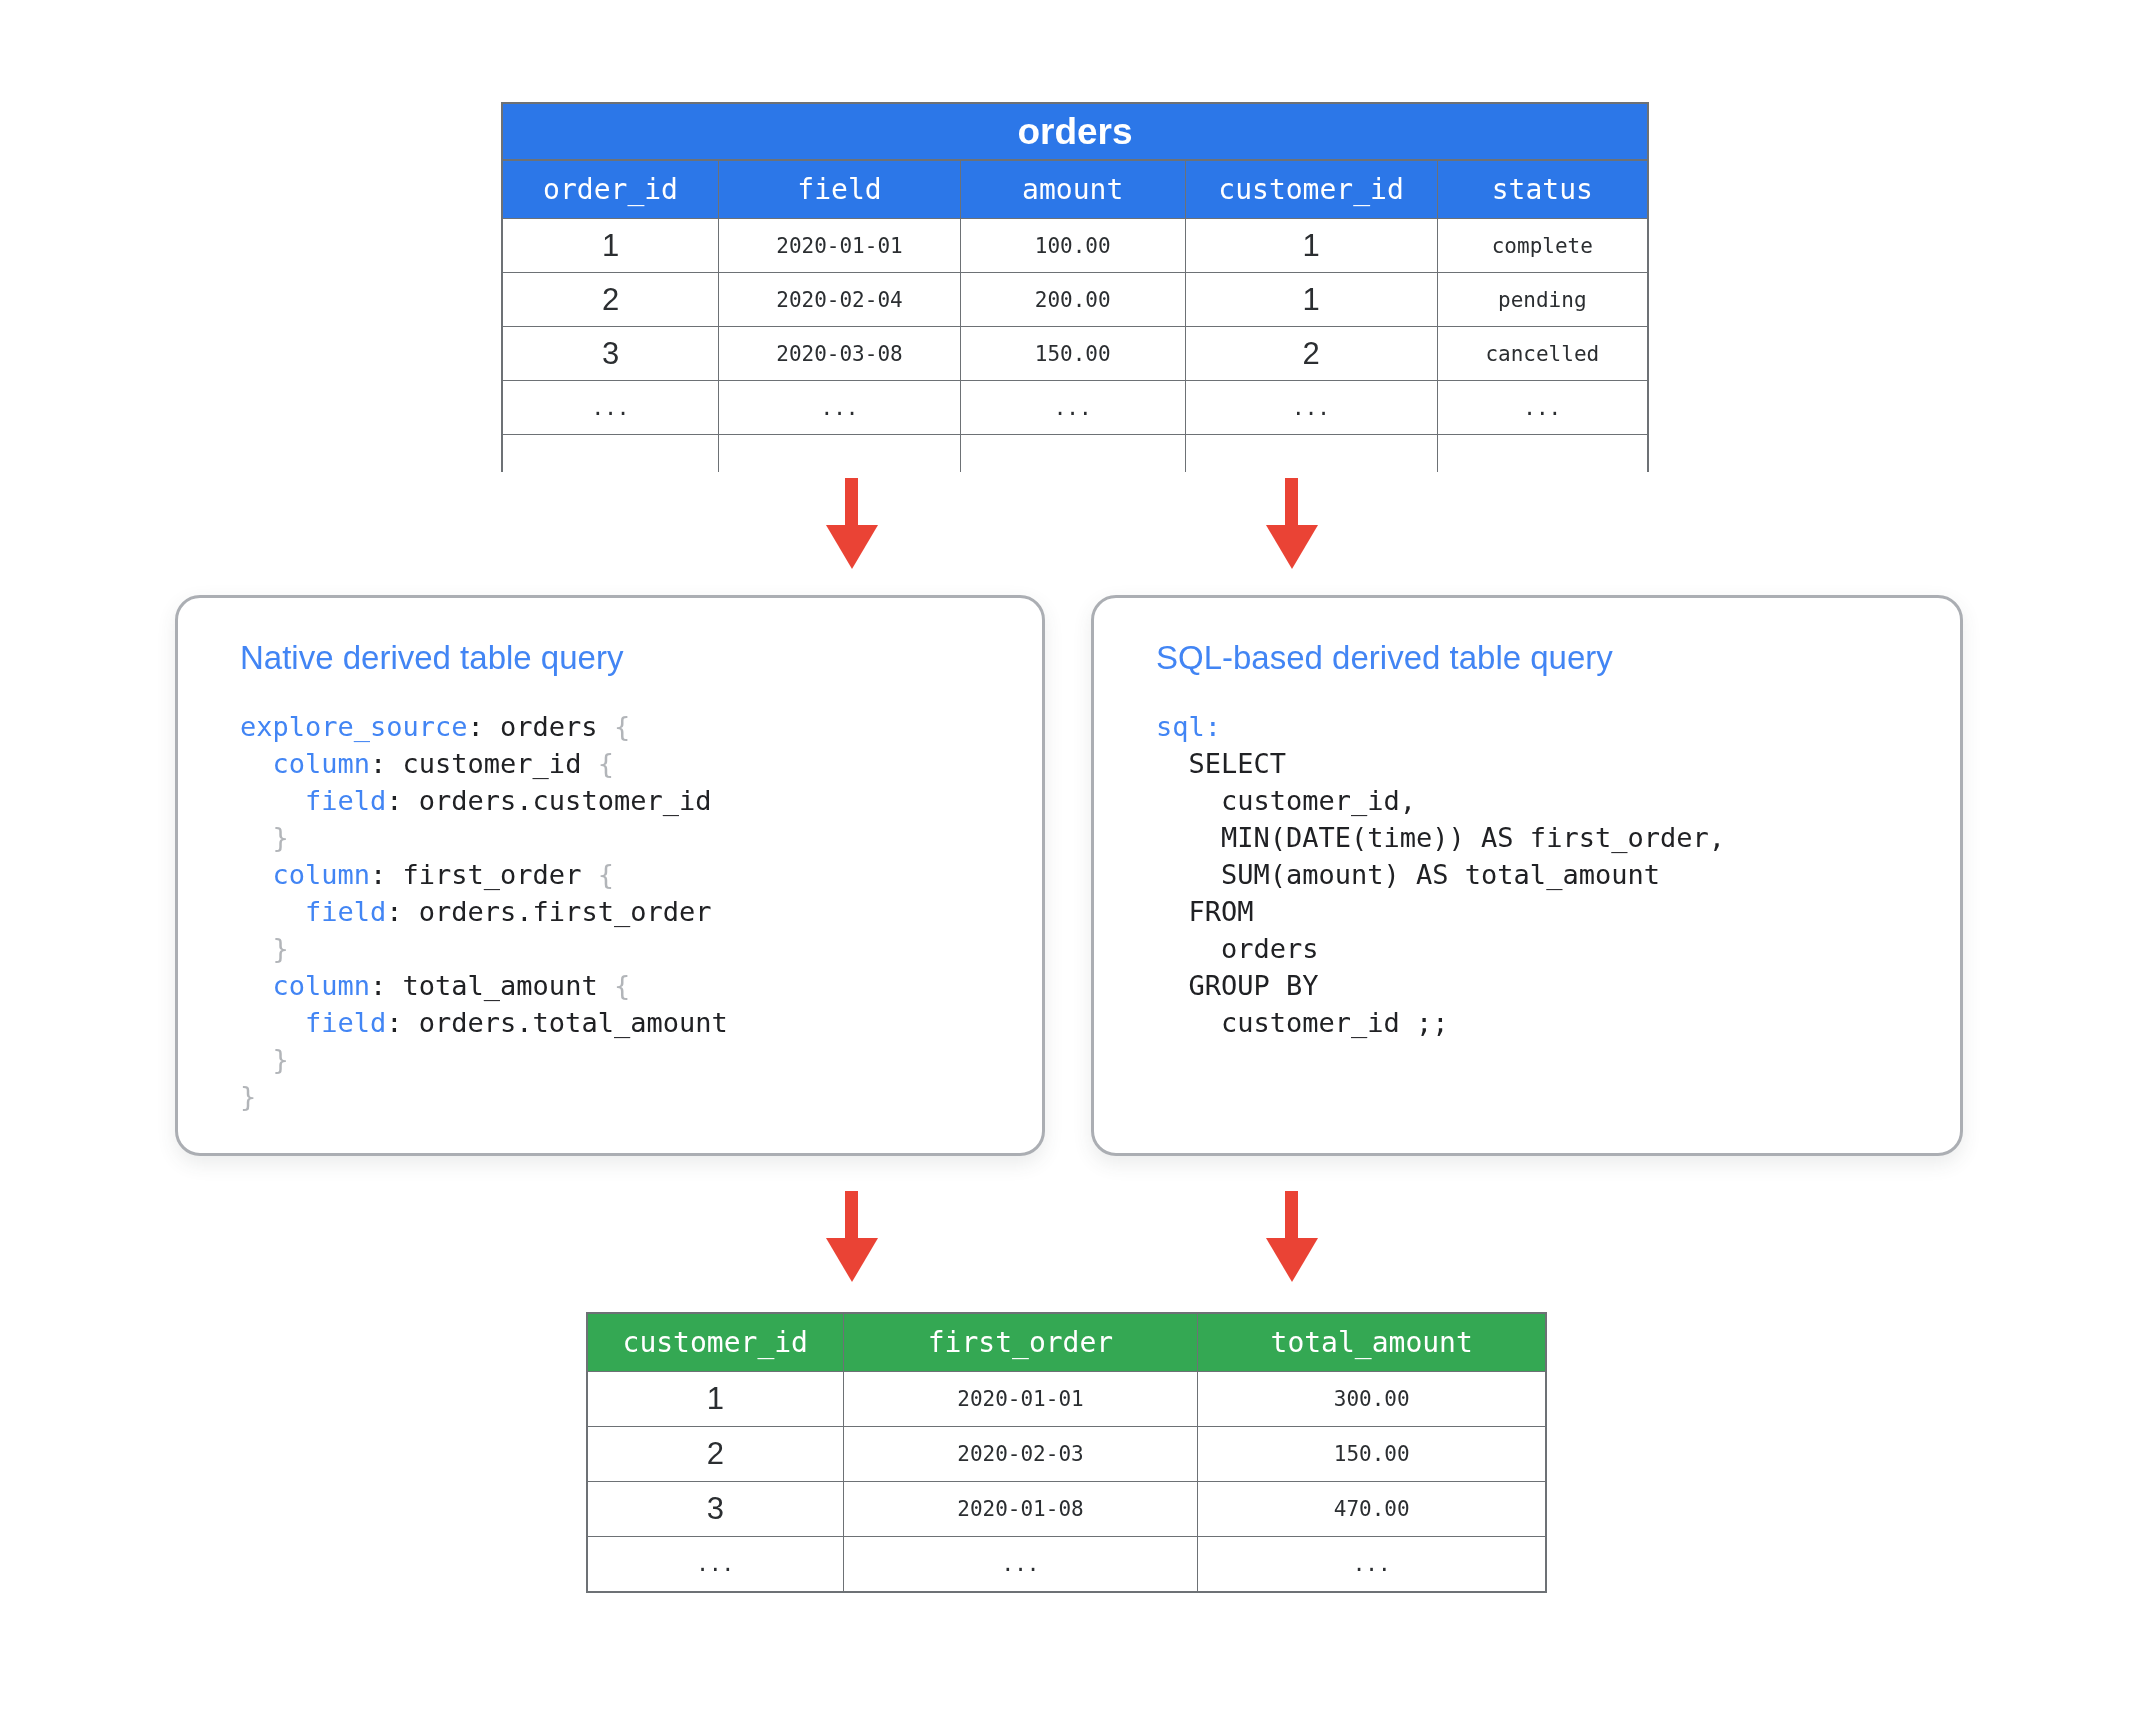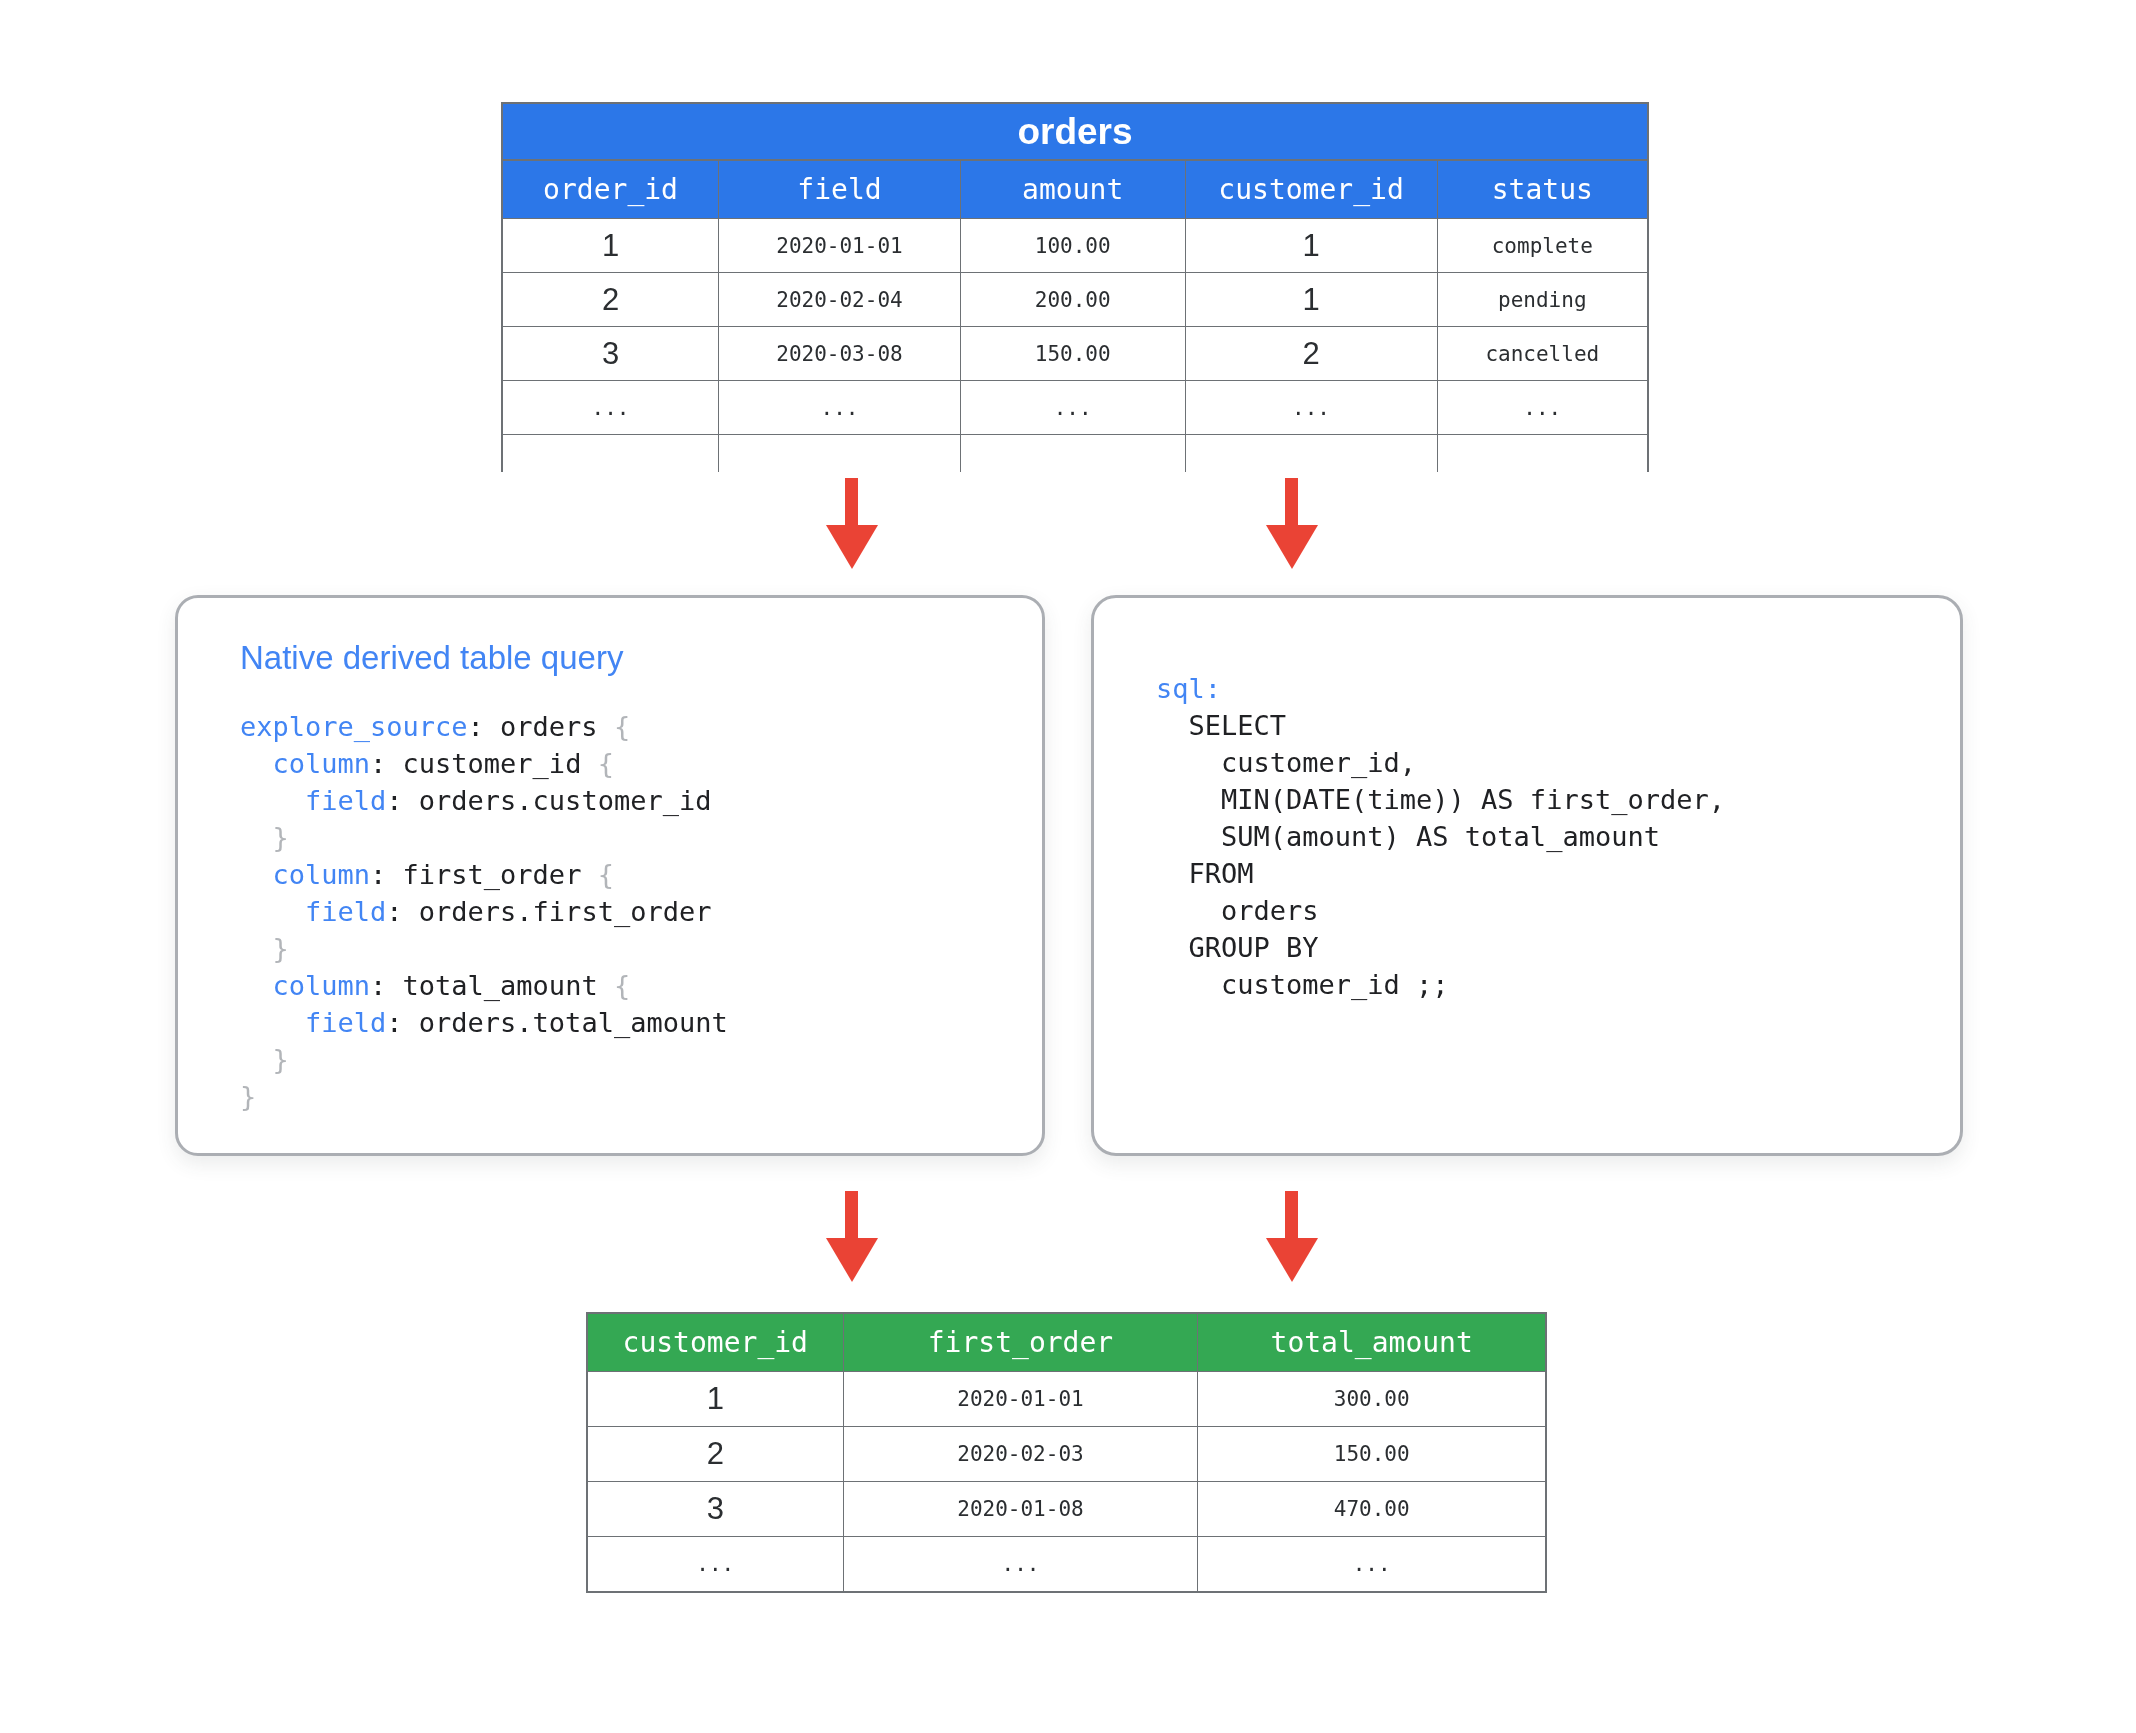--- a/index.html
+++ b/index.html
@@ -52,21 +52,21 @@
   #orders-wrap  { left:501px; top:102px;  width:1148px; height:370px; overflow:hidden; }
   #summary-wrap { left:586px; top:1312px; width:961px; }
 
   
   .qbox {
     position:absolute; top:595px; height:561px; box-sizing:border-box;
     background:#ffffff; border:3.6px solid #abaeb3; border-radius:25px;
     box-shadow:0 7.1px 19.6px rgba(60,64,67,0.10);
     padding:41px 62px;
   }
-  .qbox.left  { left:175px;  width:870px;border-radius:23px; }
+  .qbox.left  { left:175px;  width:870px; }
   .qbox.right { left:1091px; width:872px; }
   .qbox h2 {
     margin:0; font-weight:normal; font-size:33px; color:var(--title_blue);
   }
   .code {
     margin-top:31px; white-space:pre;
     font-family:"DejaVu Sans Mono", monospace;
     font-size:27px; line-height:37px; color:var(--code_dark);
   }
   .tok-kw { color:var(--keyword_blue); }
@@ -161,20 +161,21 @@
     <div class="shaft"></div>
     <div class="head"></div>
   </div>
 
   <section class="qbox left">
     <h2>Native derived table query</h2>
     <div class="code"><div class="code-line"><span class="tok-kw">explore_source</span><span class="tok-pl">: orders </span><span class="tok-br">{</span></div><div class="code-line"><span class="tok-pl">  </span><span class="tok-kw">column</span><span class="tok-pl">: customer_id </span><span class="tok-br">{</span></div><div class="code-line"><span class="tok-pl">    </span><span class="tok-kw">field</span><span class="tok-pl">: orders.customer_id</span></div><div class="code-line"><span class="tok-br">  }</span></div><div class="code-line"><span class="tok-pl">  </span><span class="tok-kw">column</span><span class="tok-pl">: first_order </span><span class="tok-br">{</span></div><div class="code-line"><span class="tok-pl">    </span><span class="tok-kw">field</span><span class="tok-pl">: orders.first_order</span></div><div class="code-line"><span class="tok-br">  }</span></div><div class="code-line"><span class="tok-pl">  </span><span class="tok-kw">column</span><span class="tok-pl">: total_amount </span><span class="tok-br">{</span></div><div class="code-line"><span class="tok-pl">    </span><span class="tok-kw">field</span><span class="tok-pl">: orders.total_amount</span></div><div class="code-line"><span class="tok-br">  }</span></div><div class="code-line"><span class="tok-br">}</span></div></div>
   </section>
 
   <section class="qbox right">
+    <h2>SQL-based derived table query</h2>
     <div class="code"><div class="code-line"><span class="tok-kw">sql:</span></div><div class="code-line"><span class="tok-pl">  SELECT</span></div><div class="code-line"><span class="tok-pl">    customer_id,</span></div><div class="code-line"><span class="tok-pl">    MIN(DATE(time)) AS first_order,</span></div><div class="code-line"><span class="tok-pl">    SUM(amount) AS total_amount</span></div><div class="code-line"><span class="tok-pl">  FROM</span></div><div class="code-line"><span class="tok-pl">    orders</span></div><div class="code-line"><span class="tok-pl">  GROUP BY</span></div><div class="code-line"><span class="tok-pl">    customer_id ;;</span></div></div>
   </section>
 
   <div class="arrow" id="arrow-bottom-left">
     <div class="shaft"></div>
     <div class="head"></div>
   </div>
   <div class="arrow" id="arrow-bottom-right">
     <div class="shaft"></div>
     <div class="head"></div>

